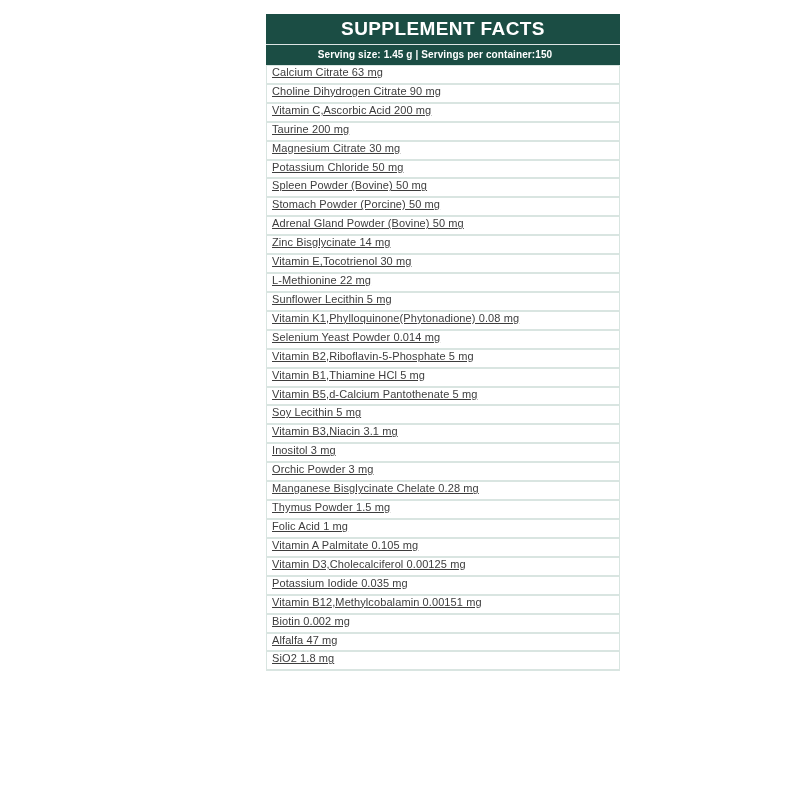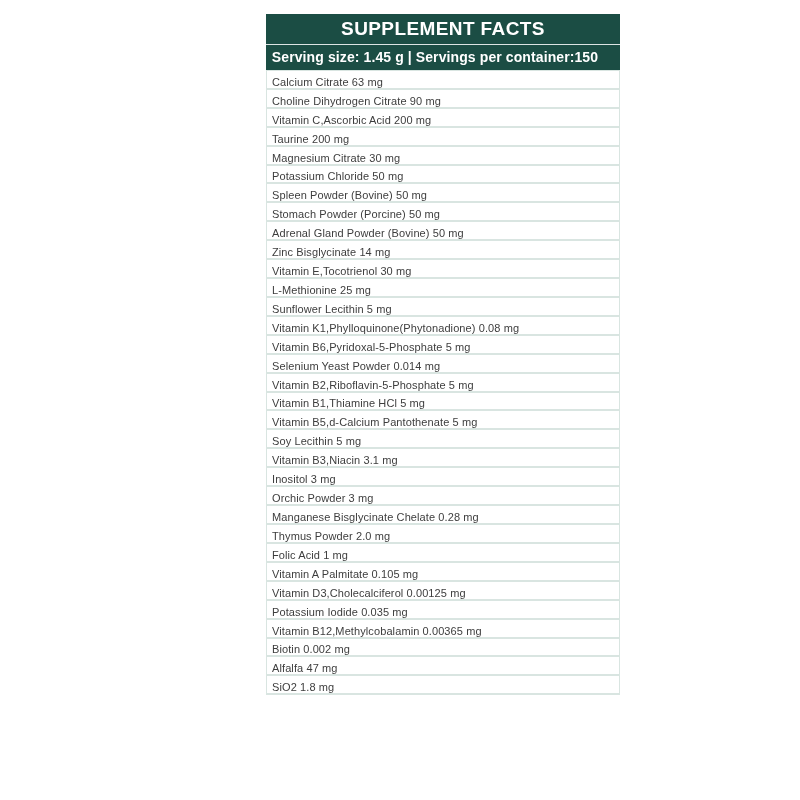--- a/index.html
+++ b/index.html
@@ -28,43 +28,44 @@
     letter-spacing: 0.4px;
     padding: 5px 0 4px 0;
     line-height: 1.1;
   }
   .header-divider {
     height: 1px;
     background: rgba(255, 255, 255, 0.85);
     margin: 0;
   }
   .serving-info {
-    font-size: 14px;
+    font-size: 10px;
     font-weight: 700;
     padding: 4px 16px 5px 0;
     letter-spacing: 0.1px;
   }
   .ingredient-list {
     background: #ffffff;
     border-left: 1.5px solid var(--border, #d9e5e1);
     border-right: 1.5px solid var(--border, #d9e5e1);
     border-top: 1.5px solid var(--border, #d9e5e1);
   }
   .row {
     box-sizing: border-box;
     height: 18.93px;
     border-bottom: 2px solid var(--border, #d9e5e1);
     display: flex;
-    align-items: flex-end;
+    align-items: flex-start;
     padding-left: 5px;
     font-size: 11px;
     color: var(--row-text, #3d3d3d);
     letter-spacing: 0.1px;
     white-space: nowrap;
     overflow: hidden;
+    text-decoration: underline;
   }
 </style>
 </head>
 <body>
 
 <div class="panel">
   <div class="panel-header">
     <div class="panel-title">SUPPLEMENT FACTS</div>
     <div class="header-divider"></div>
     <div class="serving-info">Serving size: 1.45 g | Servings per container:150</div>
@@ -97,30 +98,27 @@
       <div class="row">
         <span>Adrenal Gland Powder (Bovine) 50 mg</span>
       </div>
       <div class="row">
         <span>Zinc Bisglycinate 14 mg</span>
       </div>
       <div class="row">
         <span>Vitamin E,Tocotrienol 30 mg</span>
       </div>
       <div class="row">
-        <span>L-Methionine 25 mg</span>
+        <span>L-Methionine 22 mg</span>
       </div>
       <div class="row">
         <span>Sunflower Lecithin 5 mg</span>
       </div>
       <div class="row">
         <span>Vitamin K1,Phylloquinone(Phytonadione) 0.08 mg</span>
-      </div>
-      <div class="row">
-        <span>Vitamin B6,Pyridoxal-5-Phosphate 5 mg</span>
       </div>
       <div class="row">
         <span>Selenium Yeast Powder 0.014 mg</span>
       </div>
       <div class="row">
         <span>Vitamin B2,Riboflavin-5-Phosphate 5 mg</span>
       </div>
       <div class="row">
         <span>Vitamin B1,Thiamine HCl 5 mg</span>
       </div>
@@ -136,36 +134,36 @@
       <div class="row">
         <span>Inositol 3 mg</span>
       </div>
       <div class="row">
         <span>Orchic Powder 3 mg</span>
       </div>
       <div class="row">
         <span>Manganese Bisglycinate Chelate 0.28 mg</span>
       </div>
       <div class="row">
-        <span>Thymus Powder 2.0 mg</span>
+        <span>Thymus Powder 1.5 mg</span>
       </div>
       <div class="row">
         <span>Folic Acid 1 mg</span>
       </div>
       <div class="row">
         <span>Vitamin A Palmitate 0.105 mg</span>
       </div>
       <div class="row">
         <span>Vitamin D3,Cholecalciferol 0.00125 mg</span>
       </div>
       <div class="row">
         <span>Potassium Iodide 0.035 mg</span>
       </div>
       <div class="row">
-        <span>Vitamin B12,Methylcobalamin 0.00365 mg</span>
+        <span>Vitamin B12,Methylcobalamin 0.00151 mg</span>
       </div>
       <div class="row">
         <span>Biotin 0.002 mg</span>
       </div>
       <div class="row">
         <span>Alfalfa 47 mg</span>
       </div>
       <div class="row">
         <span>SiO2 1.8 mg</span>
       </div>

